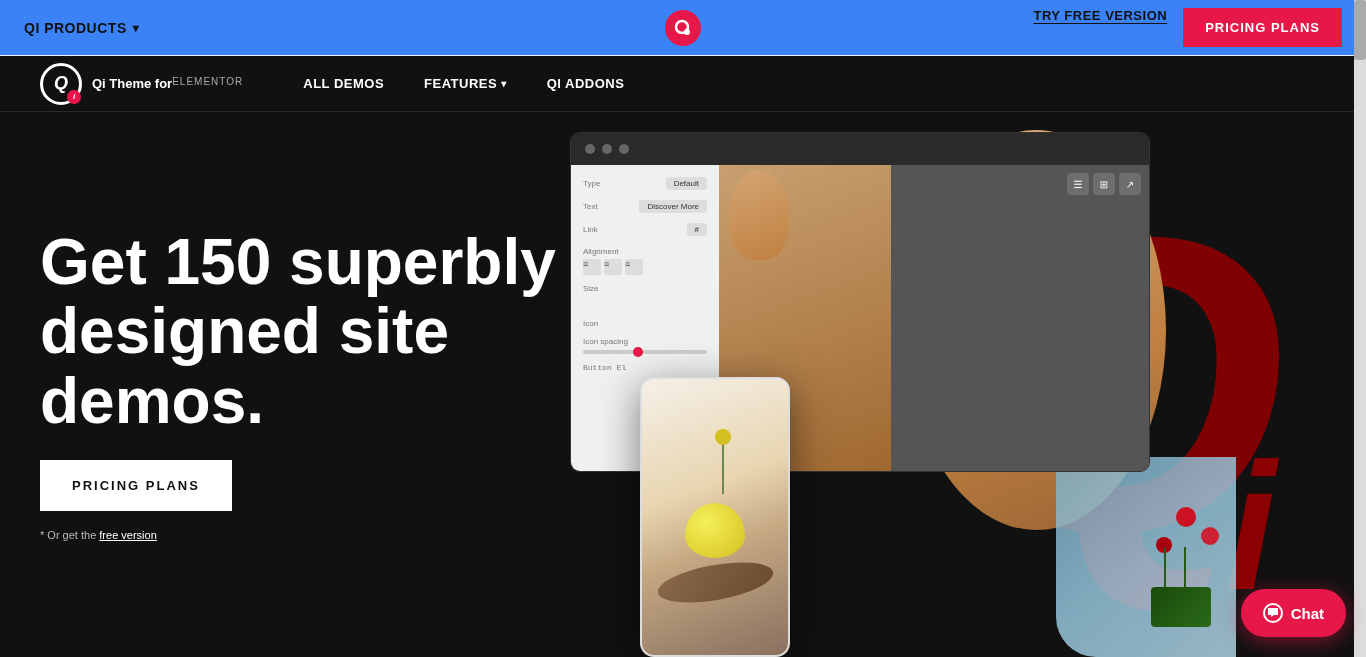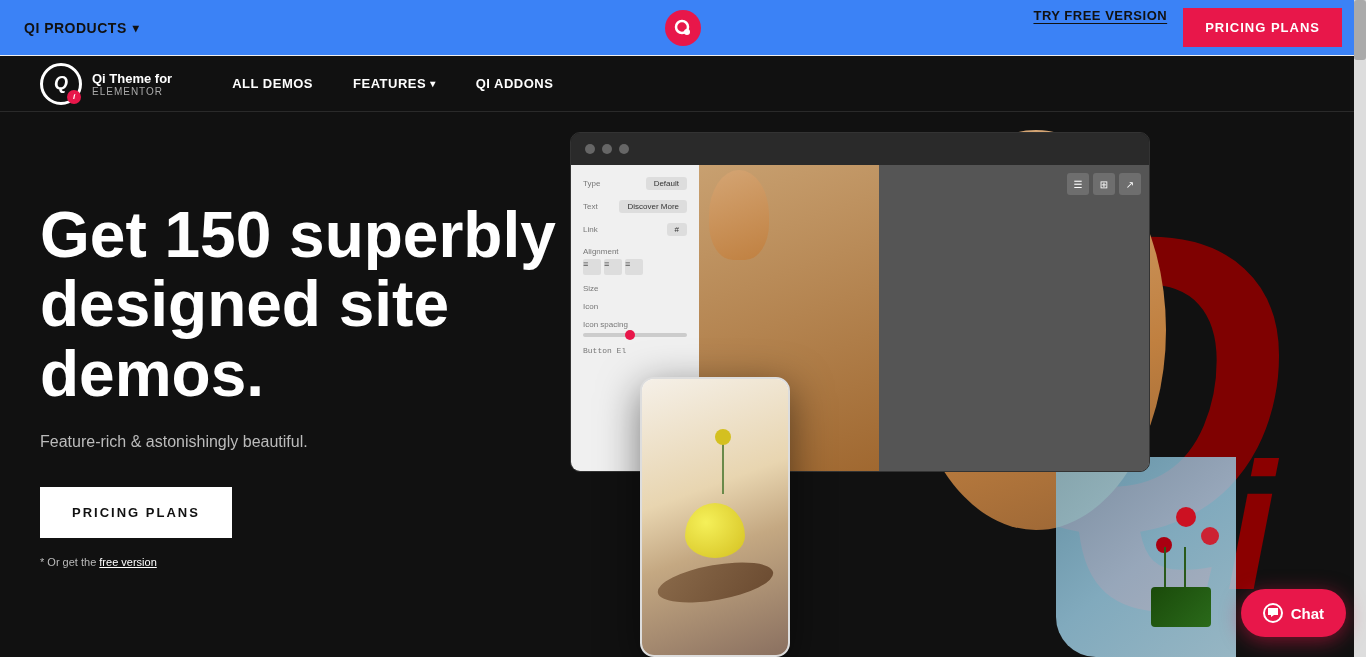--- a/index.html
+++ b/index.html
@@ -55,21 +55,21 @@
     #logo-icon .qi-outer {
       width: 42px; height: 42px; border-radius: 50%; border: 3px solid #fff;
       display: flex; align-items: center; justify-content: center; position: relative;
     }
     #logo-icon .qi-inner {
       position: absolute; bottom: -2px; right: -2px;
       width: 14px; height: 14px; background: #e8174a; border-radius: 50%;
       display: flex; align-items: center; justify-content: center;
       font-size: 8px; color: #fff; font-weight: bold; font-style: italic;
     }
-    #logo-text { display: flex; flex-direction: column; }
+    #logo-text { display: flex; flex-direction: row; }
     #logo-text .qi-theme { font-size: 13px; font-weight: 600; color: #fff; }
     #logo-text .qi-sub { font-size: 10px; color: #aaa; letter-spacing: 1px; text-transform: uppercase; }
     .nav-item { font-size: 13px; font-weight: 600; color: #fff; cursor: pointer; letter-spacing: 0.5px; text-transform: uppercase; }
     .nav-item-features { display: flex; align-items: center; gap: 4px; }
     .nav-chevron { font-size: 10px; color: #fff; }
 
     
     #hero {
       background: #111;
       height: calc(657px - 56px - 56px);
@@ -155,21 +155,21 @@
     }
     .browser-dot {
       width: 10px; height: 10px; border-radius: 50%;
     }
     .browser-dot.gray { background: #666; }
     #browser-content {
       display: flex;
       height: calc(100% - 32px);
     }
     #browser-sidebar {
-      width: 128px;
+      width: 148px;
       background: #f0f0f0;
       padding: 12px;
       font-size: 9px;
       color: #555;
     }
     .sidebar-row {
       display: flex;
       justify-content: space-between;
       align-items: center;
       margin-bottom: 10px;
@@ -357,21 +357,20 @@
   <span class="nav-item nav-item-features">
     <span>FEATURES</span>
     <span class="nav-chevron">▾</span>
   </span>
   <span class="nav-item">QI ADDONS</span>
 </div>
 
 <div id="hero">
   <div id="hero-left">
     <h1 id="hero-title">Get 150 superbly designed site demos.</h1>
-    <p id="hero-subtitle">Feature-rich &amp; astonishingly beautiful.</p>
     <button id="pricing-btn-hero">PRICING PLANS</button>
     <p id="free-version-note">
       <span>* Or get the </span>
       <a>free version</a>
     </p>
   </div>
 
   <div id="hero-right">
 
     <div id="qi-bg-letter">Q</div>
@@ -414,21 +413,21 @@
             <div class="sidebar-pill">#</div>
           </div>
           <div style="margin-bottom:8px;">
             <label style="font-size:8px;color:#777;">Alignment</label>
             <div style="display:flex;gap:3px;margin-top:3px;">
               <div style="width:18px;height:16px;background:#ddd;border-radius:2px;">≡</div>
               <div style="width:18px;height:16px;background:#ddd;border-radius:2px;">≡</div>
               <div style="width:18px;height:16px;background:#ddd;border-radius:2px;">≡</div>
             </div>
           </div>
-          <div style="margin-bottom:8px;">
+          <div style="margin-bottom:25px;">
             <label style="font-size:8px;color:#777;">Size</label>
           </div>
           <div style="margin-bottom:8px;">
             <label style="font-size:8px;color:#777;">Icon</label>
           </div>
           <div style="margin-bottom:8px;">
             <label style="font-size:8px;color:#777;">Icon spacing</label>
             <div class="sidebar-slider">
               <div class="sidebar-slider-thumb"></div>
             </div>

